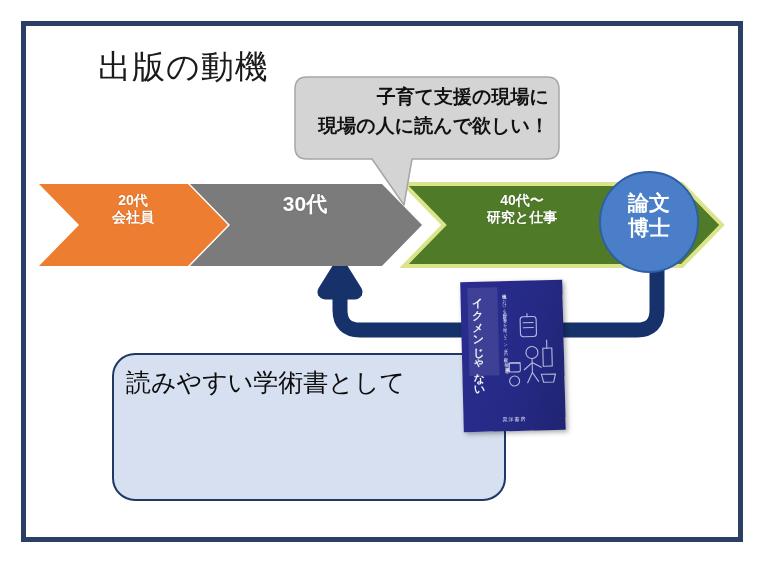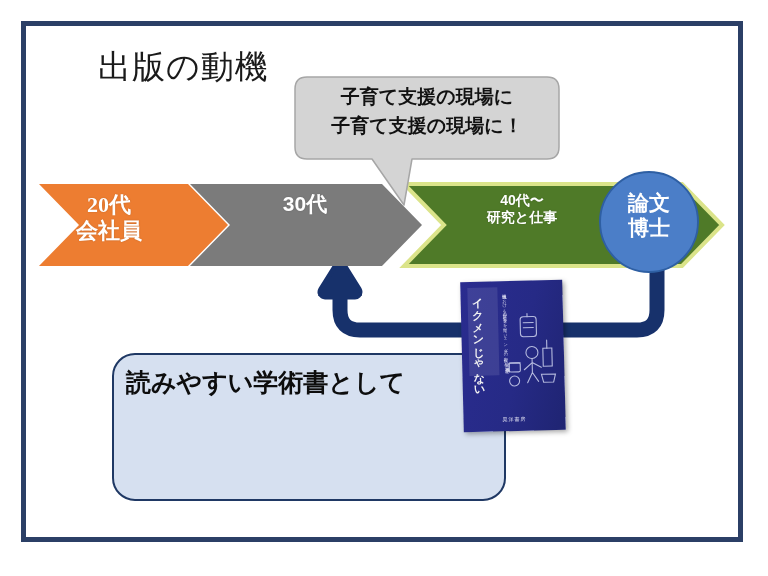--- a/index.html
+++ b/index.html
@@ -55,21 +55,21 @@
   .chev-label {
     position: absolute;
     text-align: center;
     color: #ffffff;
     font-weight: bold;
     line-height: 1.18;
     text-shadow: 0 0 2px rgba(0,0,0,0.18);
     white-space: nowrap;
   }
   #chev-label-1 {
-    left: 44px; top: 192px; width: 130px; font-size: 22px; font-family: Liberation Serif, serif;
+    left: 68px; top: 192px; width: 130px; font-size: 14px;
   }
   #chev-label-2 {
     left: 210px; top: 192px; width: 190px; font-size: 21px;
   }
   #chev-label-3 {
     left: 432px; top: 192px; width: 180px; font-size: 14px;
   }
   #ellipse-label {
     position: absolute;
     left: 604px; top: 190px; width: 90px;
@@ -80,21 +80,21 @@
     line-height: 1.2;
     white-space: nowrap;
   }
 
   
   #callout-bubble-text {
     position: absolute;
     left: 305px;
     top: 82px;
     width: 244px;
-    text-align: center;
+    text-align: right;
     color: #111111;
     font-weight: bold;
     font-size: 19px;
     line-height: 1.55;
   }
 
   
   #publish-box-text {
     position: absolute;
     left: 120px;
@@ -106,21 +106,21 @@
   #publish-box-text .head {
     font-size: 22px;
     font-weight: 400;
     letter-spacing: 1px;
     line-height: 1.5;
     display: block;
     margin-bottom: 5px;
   }
   #publish-box-text .body-line {
     font-size: 25px;
-    font-weight: bold;
+    font-weight: normal;
     line-height: 1.62;
     display: block;
     text-align: left;
     padding-left: 6px;
   }
 
   
   #book-cover {
     position: absolute;
     left: 462px;
@@ -257,21 +257,21 @@
   <div>研究と仕事</div>
 </div>
 
 <div id="ellipse-label">
   <div>論文</div>
   <div>博士</div>
 </div>
 
 <div id="callout-bubble-text">
   <div>子育て支援の現場に</div>
-  <div>子育て支援の現場に！</div>
+  <div>現場の人に読んで欲しい！</div>
 </div>
 
 <div id="publish-box-text">
   <span class="body-line">読みやすい学術書として</span>
 </div>
 
 <div id="book-cover">
   <div class="cover-band"></div>
   <div id="book-title-vert">
     <span>イクメンじゃない</span>

